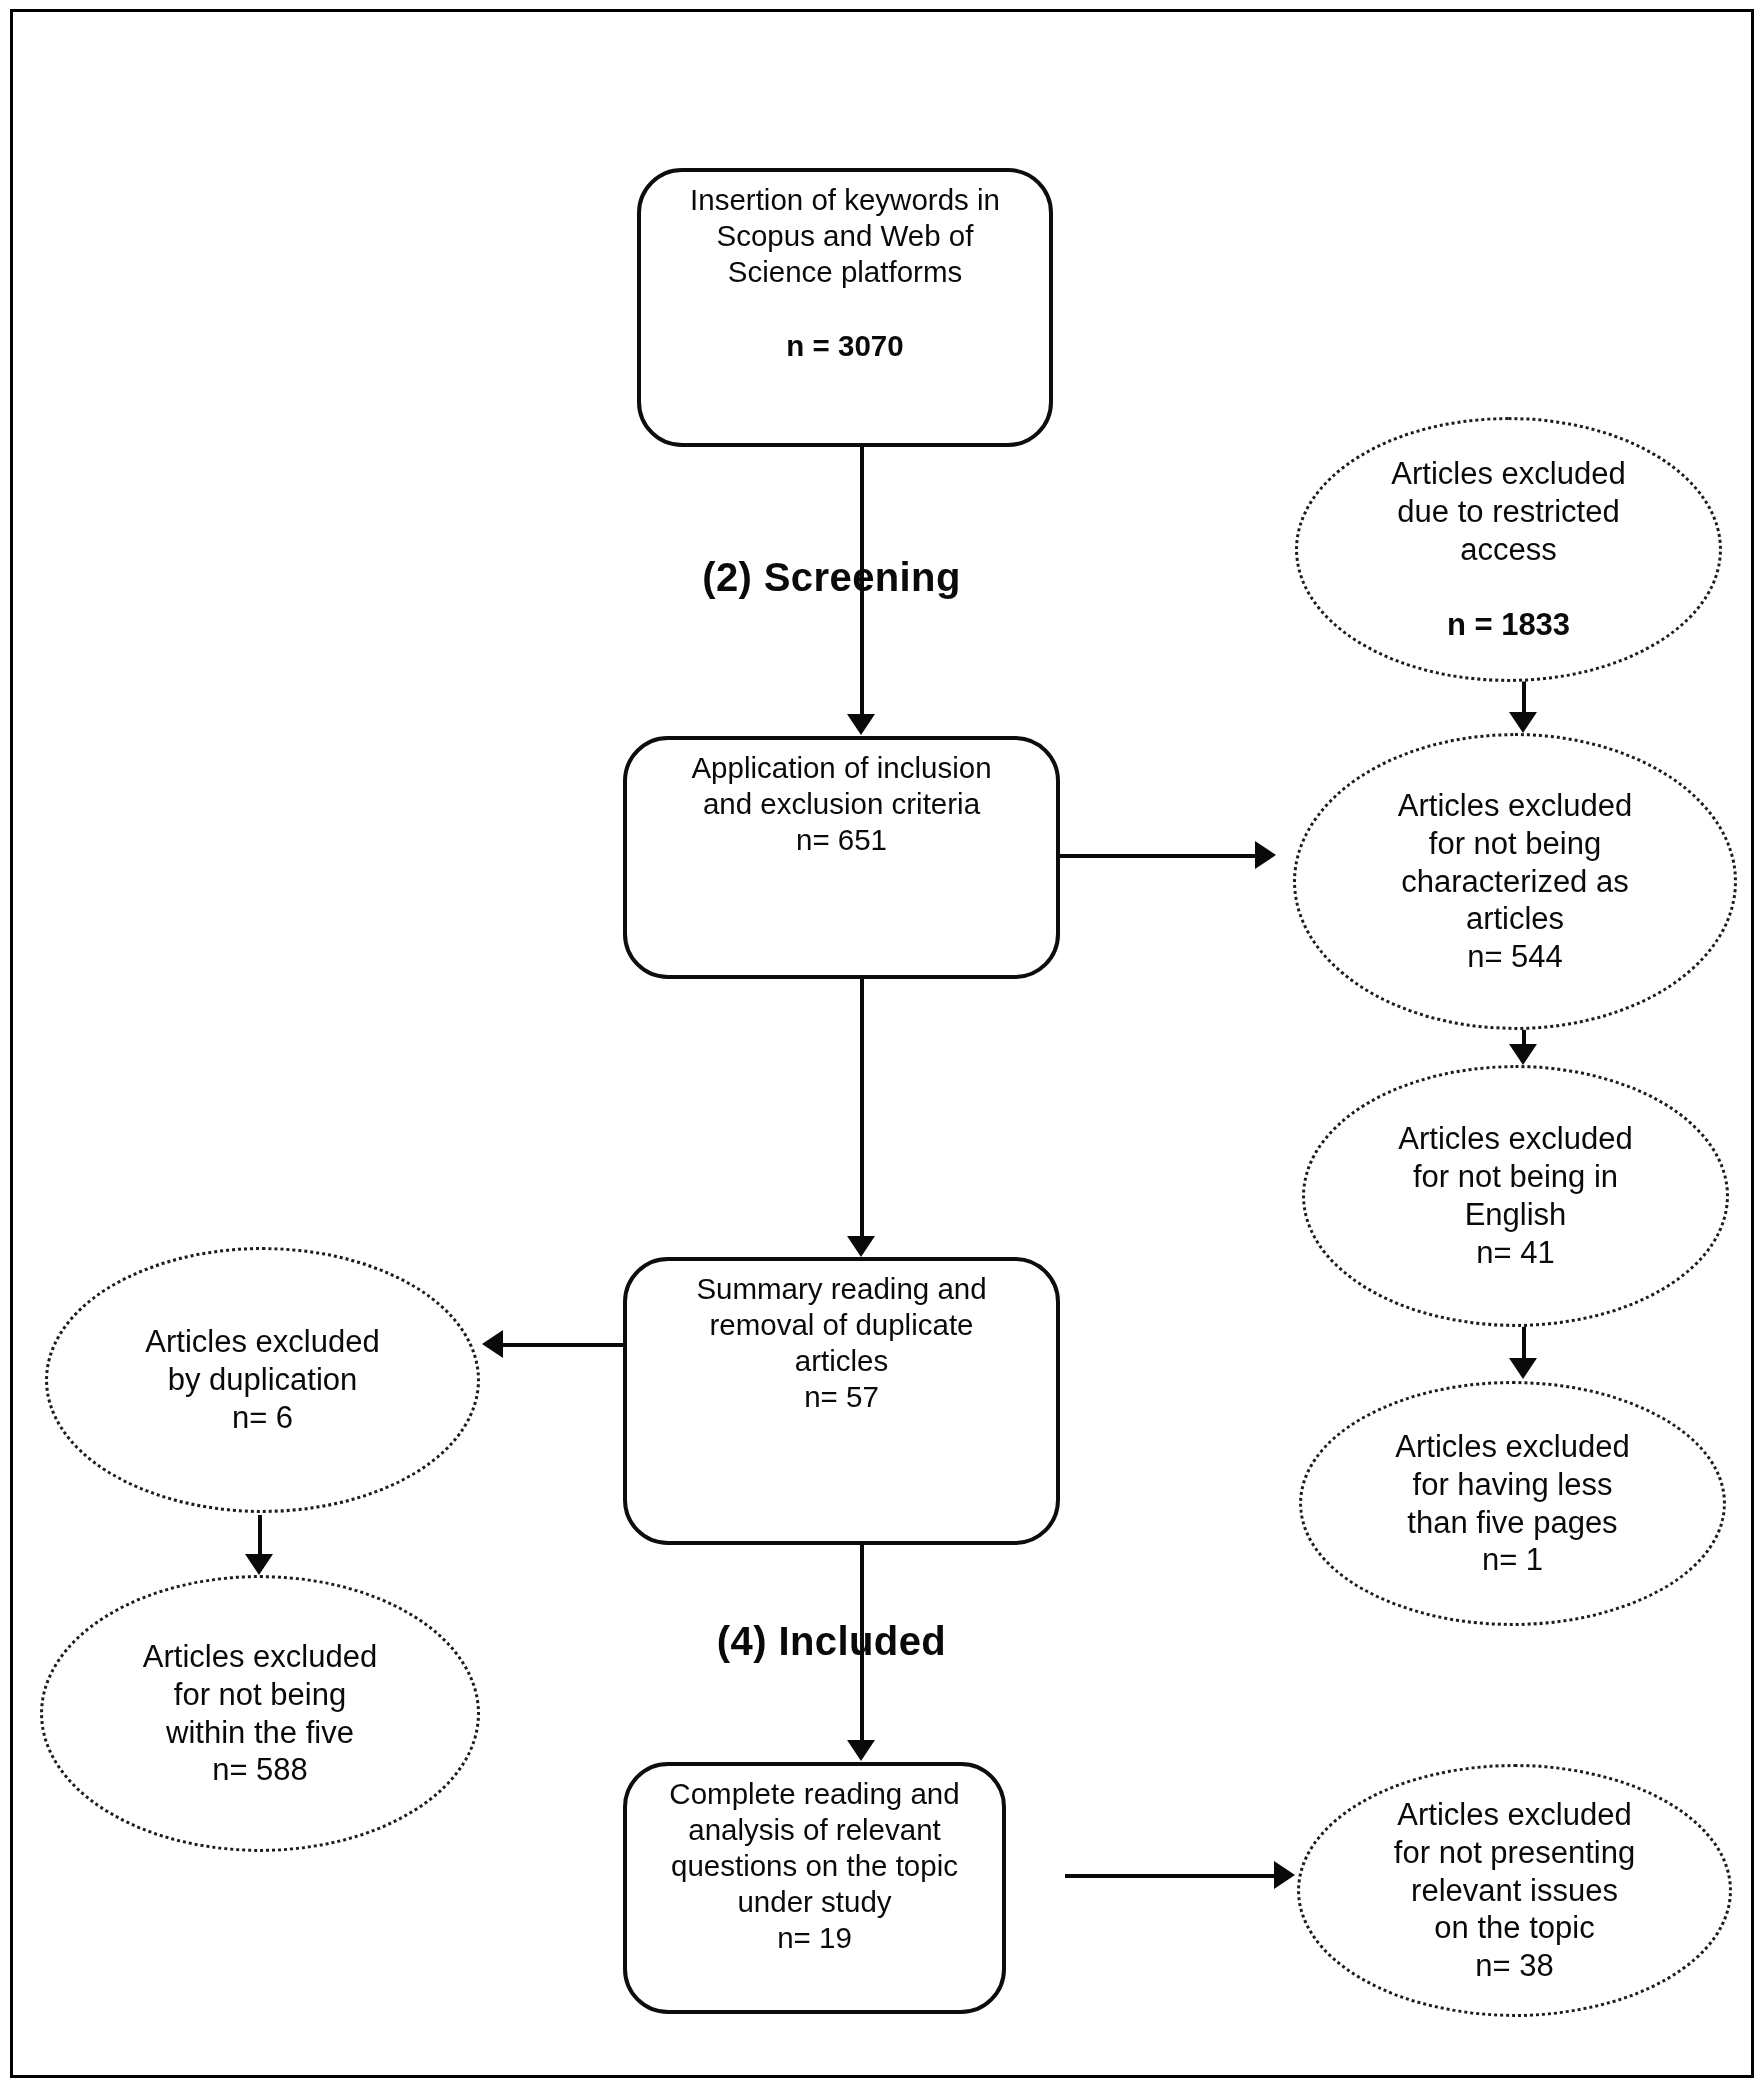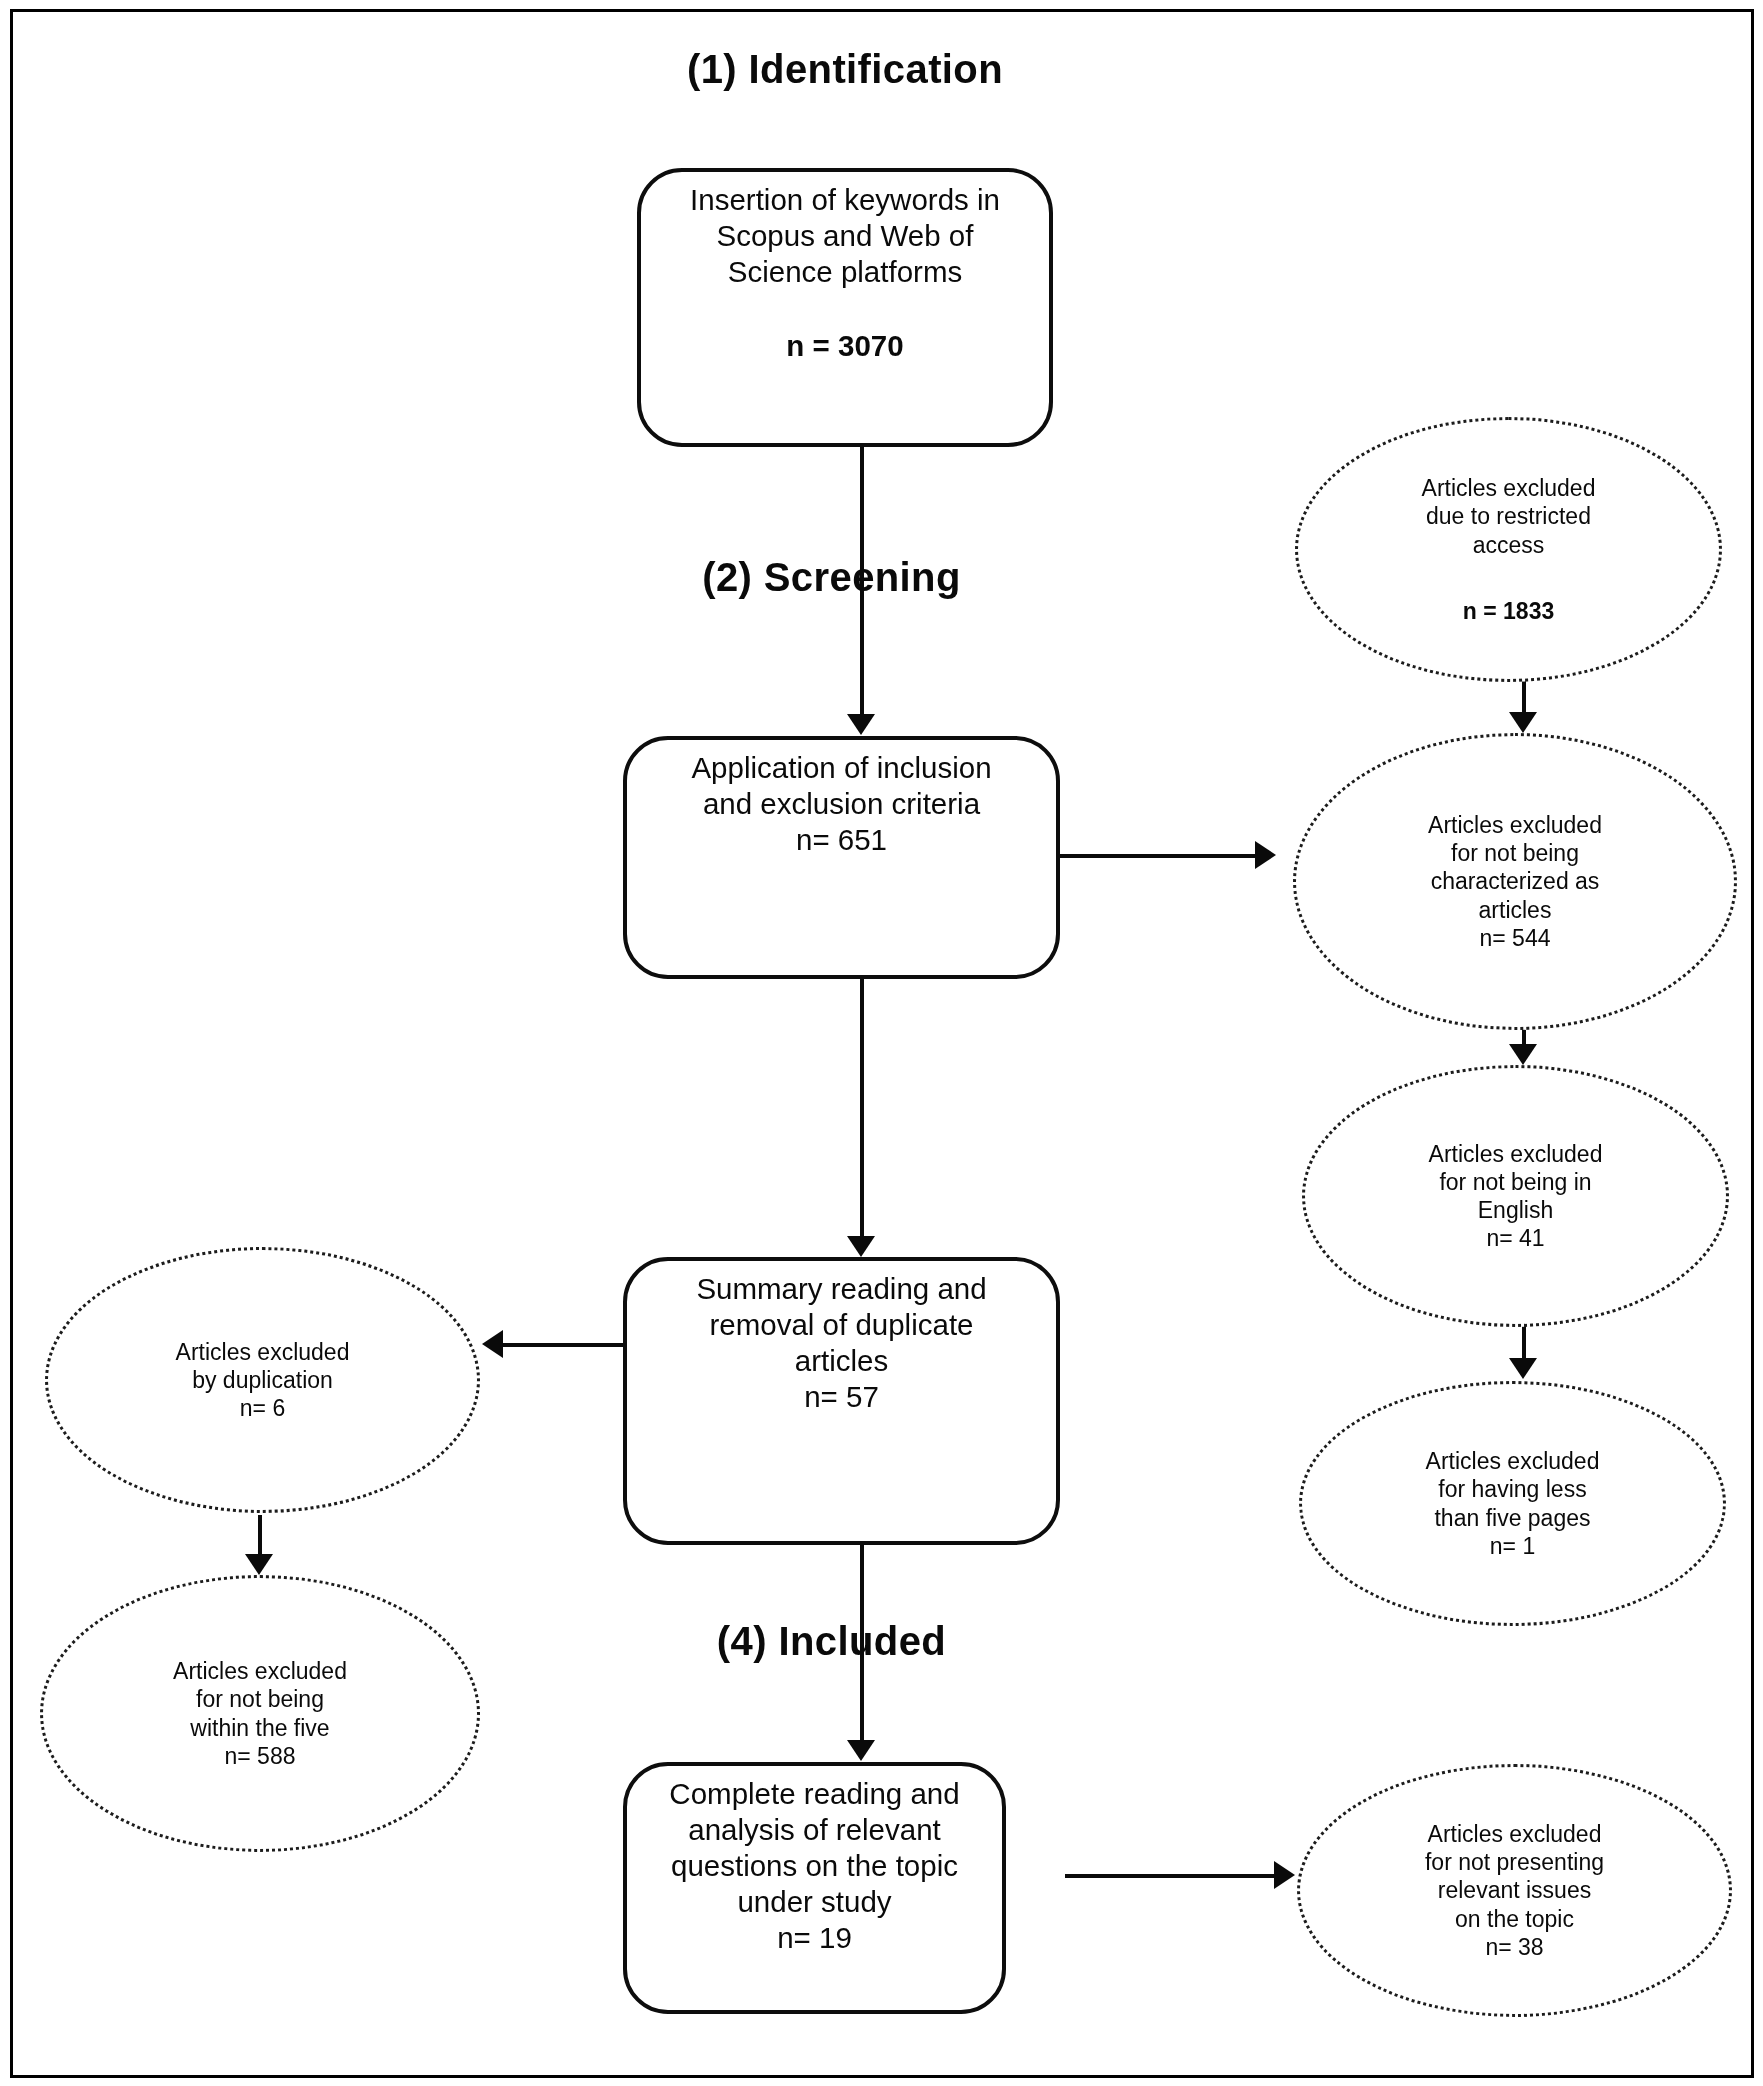--- a/index.html
+++ b/index.html
@@ -51,21 +51,21 @@
     position: absolute;
     box-sizing: border-box;
     border: 3px dotted #1c1c1c;
     border-radius: 50%;
     background: #ffffff;
     display: flex;
     flex-direction: column;
     justify-content: center;
     align-items: center;
     text-align: center;
-    font-size: 23px;
+    font-size: 31px;
     line-height: 1.22;
     padding: 13px 26px;
     z-index: 2;
   }
   .n-line { margin-top: 0; }
   .n-gap { margin-top: 38px; }
   .bold { font-weight: bold; }
   .arrow-line {
     position: absolute;
     background: #0a0a0a;
@@ -99,21 +99,20 @@
     z-index: 3;
   }
 </style>
 </head>
 <body>
 
 <div class="canvas">
 
   <div class="frame"></div>
 
-  <div class="stage-label title" style="left:585px; top:47px; width:520px;">(1) Identification</div>
 
   <div class="stage-label" style="left:658px; top:555px; width:347px;">(2) Screening</div>
 
 
   <div class="stage-label" style="left:658px; top:1619px; width:347px;">(4) Included</div>
 
   <div class="arrow-line" style="left:860px; top:447px; width:3.5px; height:271px;"></div>
   <div class="head-down" style="left:847px; top:714px;"></div>
 
   <div class="arrow-line" style="left:860px; top:978px; width:3.5px; height:260px;"></div>

